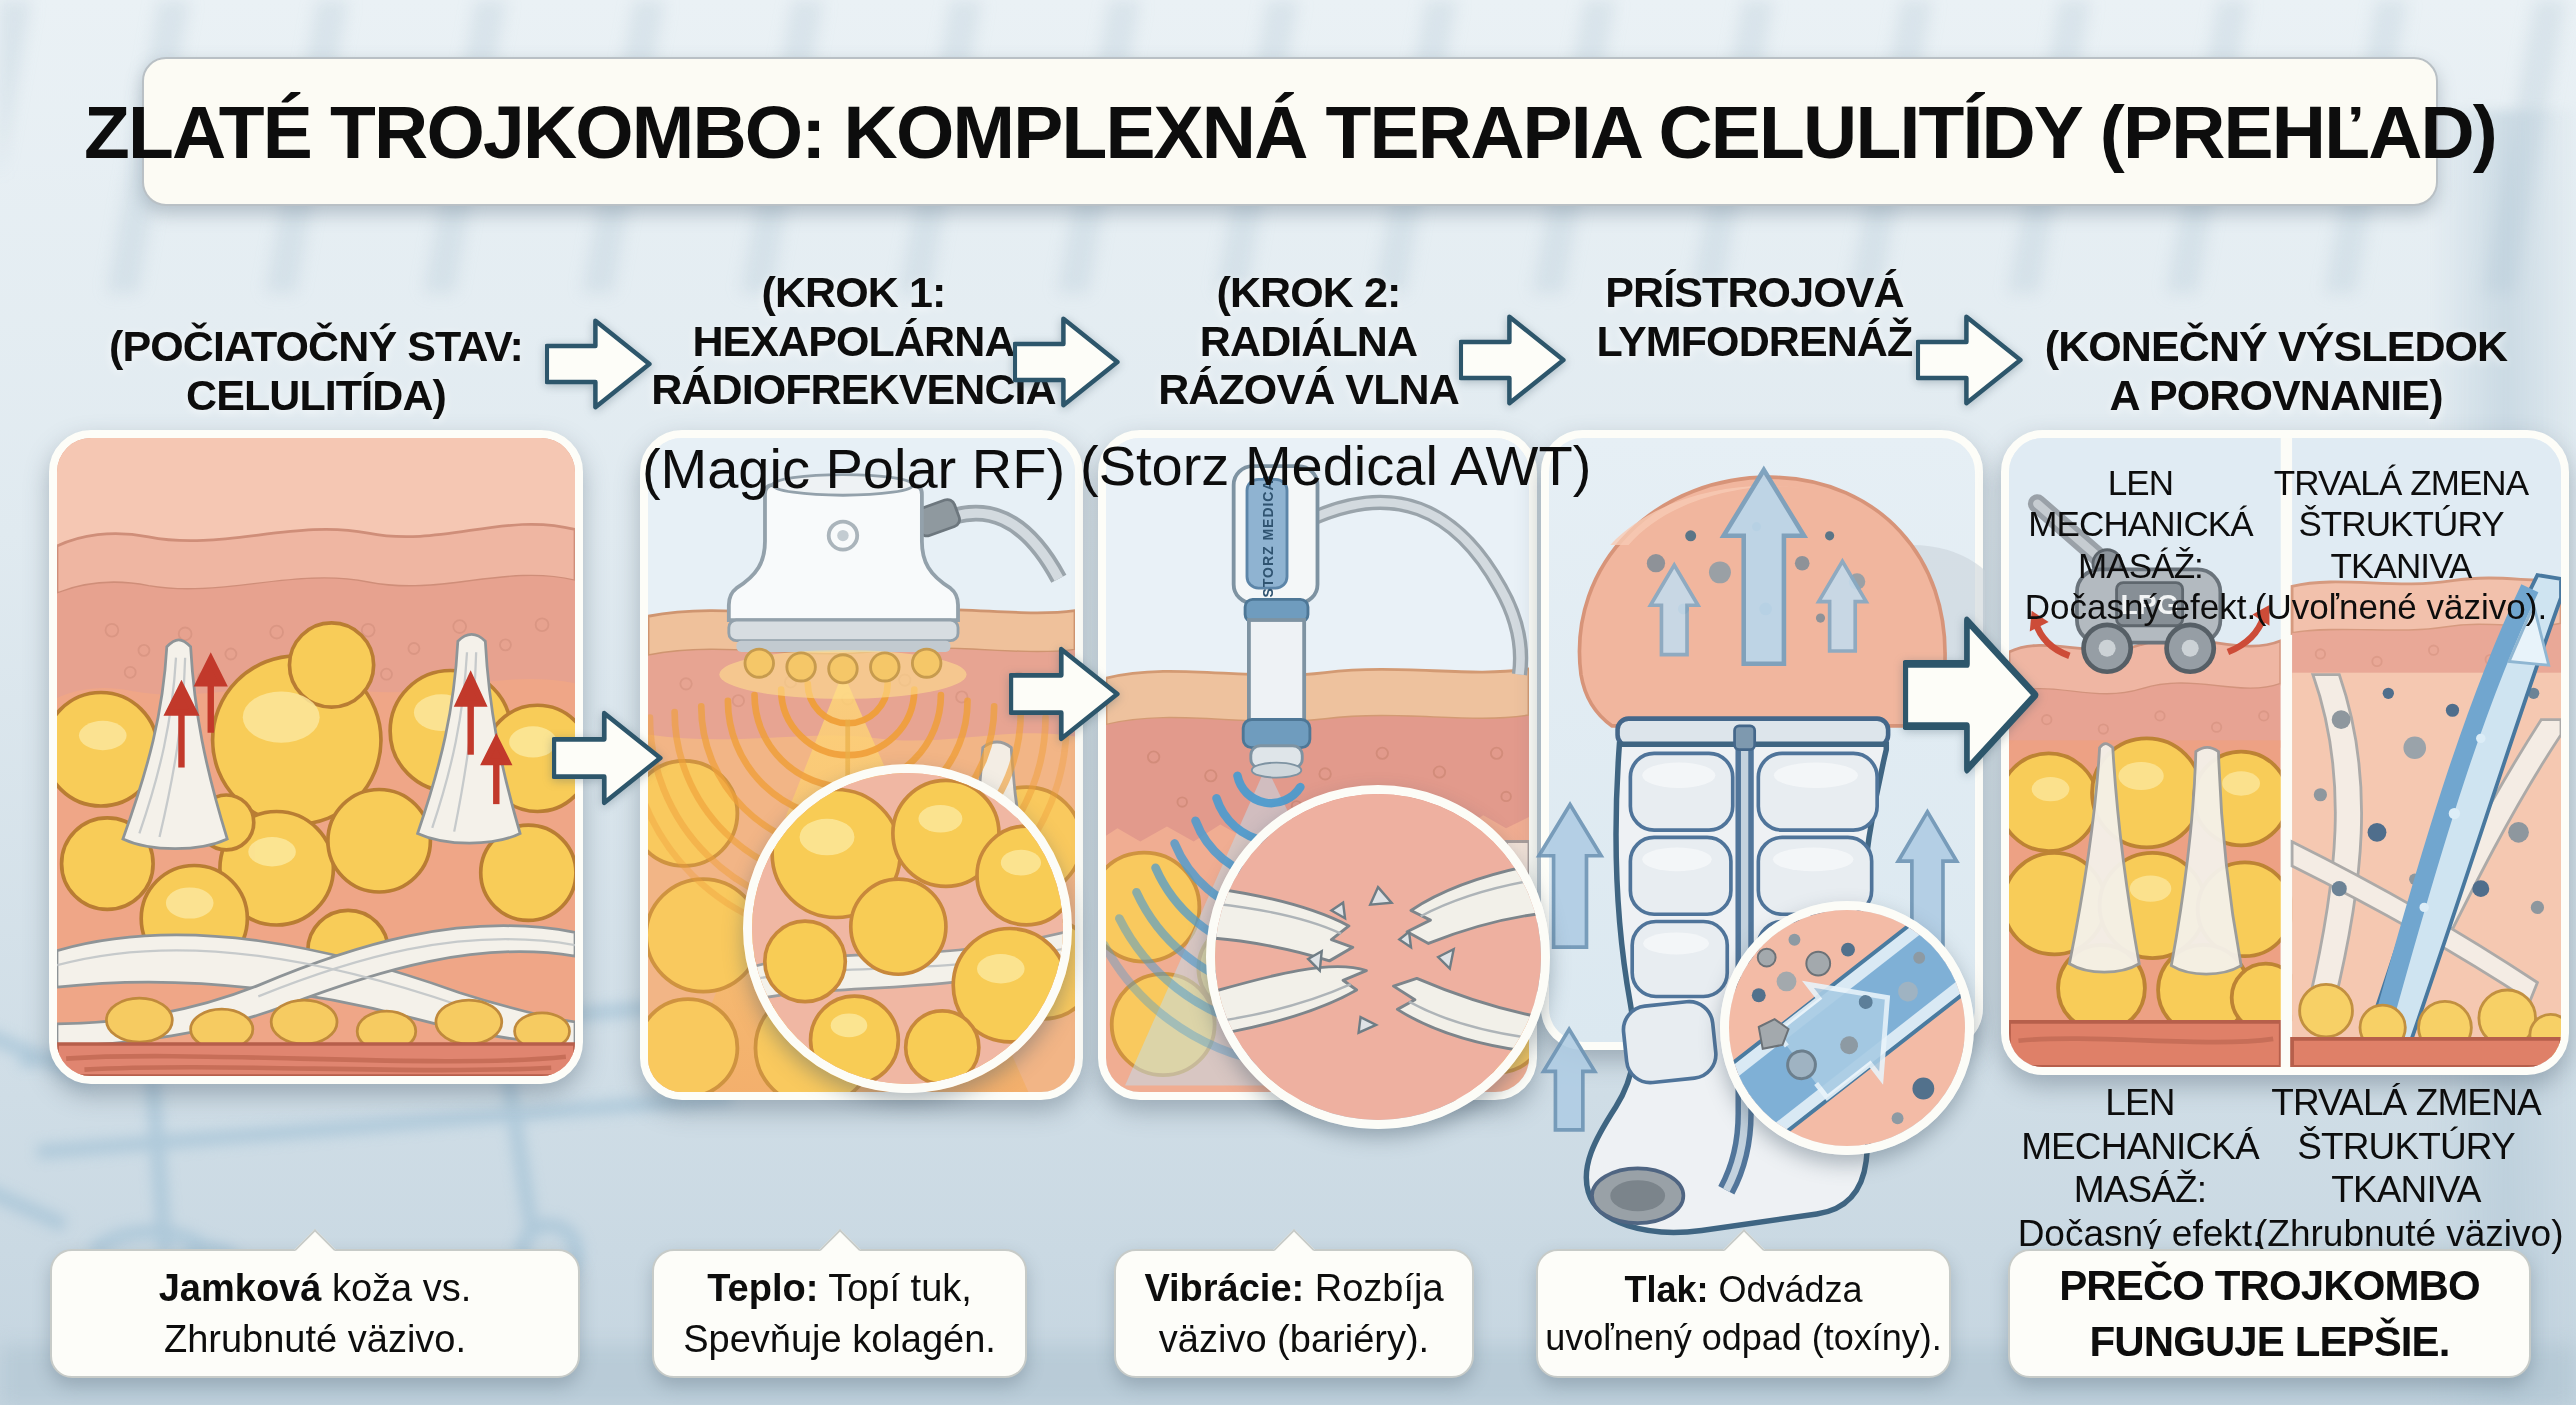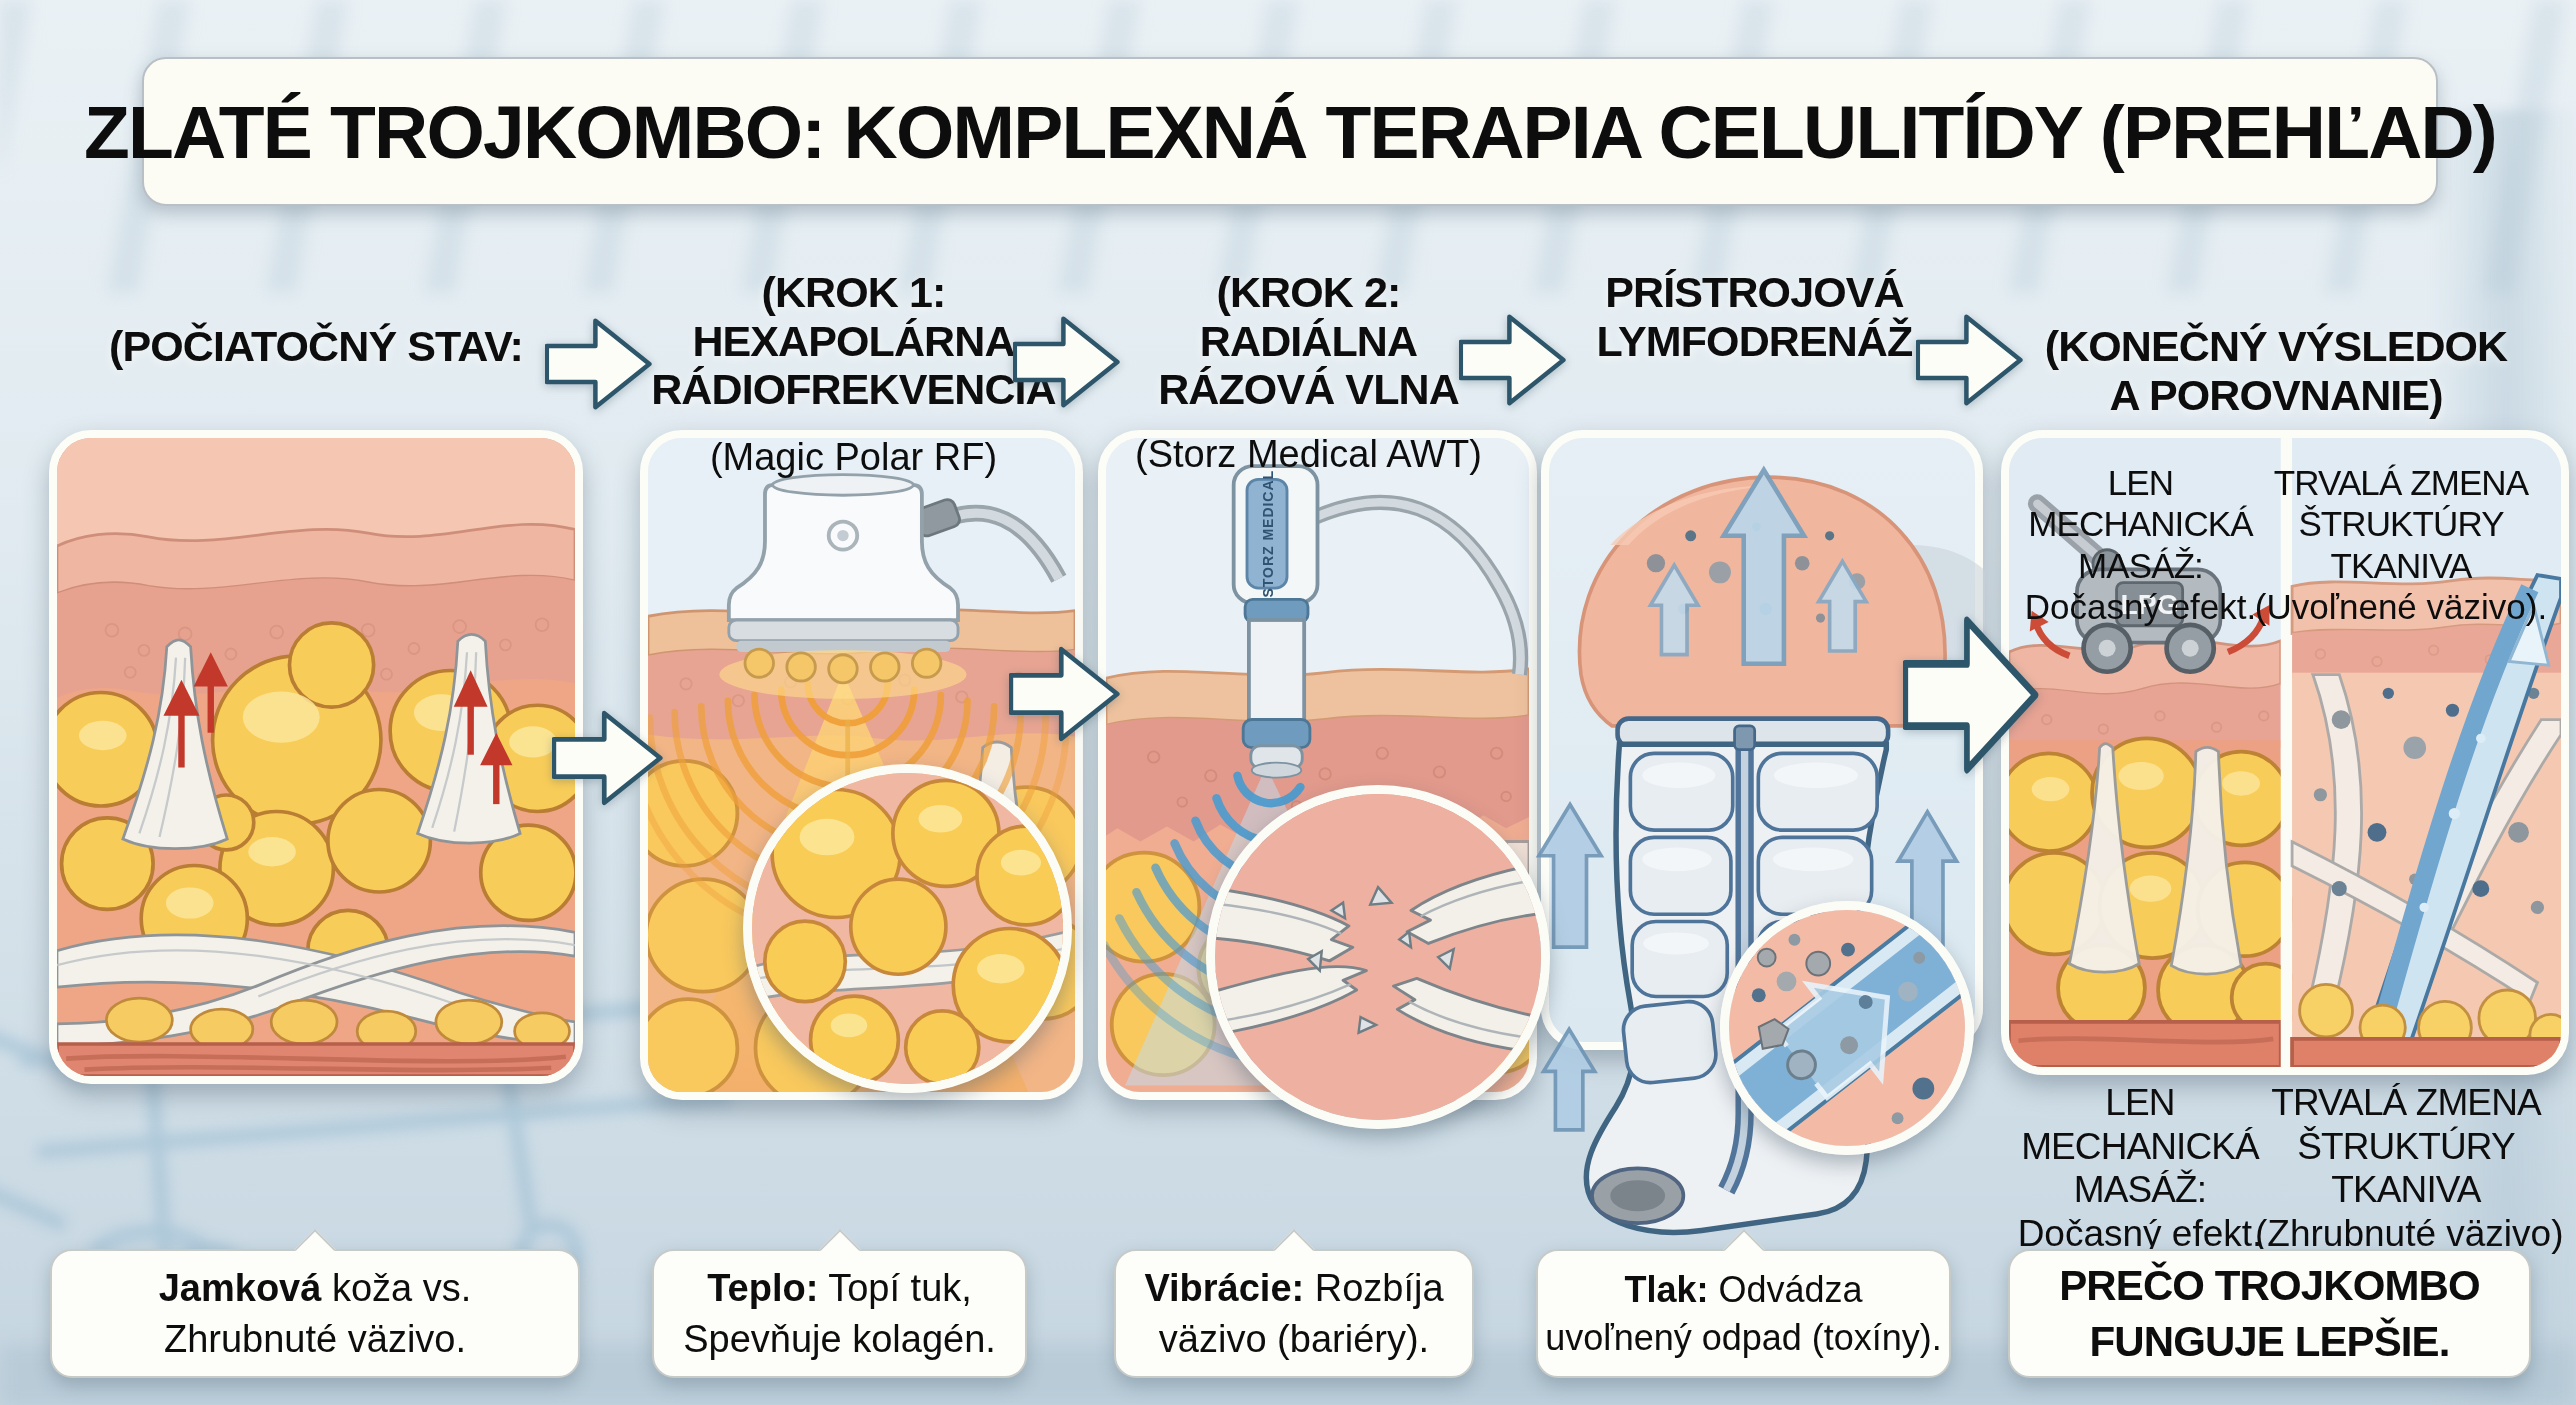--- a/index.html
+++ b/index.html
@@ -19,21 +19,21 @@
 
   .title-box{position:absolute;left:142px;top:57px;width:2292px;height:145px;
              background:#fcfbf4;border:2.7px solid #b9c0c5;border-radius:24px;
              box-shadow:0 7.3px 16.5px rgba(90,110,125,.35);
              display:flex;align-items:center;justify-content:center;z-index:6;}
   .title-box span{font-size:75px;font-weight:700;letter-spacing:-1.8px;white-space:nowrap;}
 
   .hdr{position:absolute;text-align:center;font-weight:700;font-size:43px;line-height:1.13;
        letter-spacing:-0.9px;z-index:5;text-shadow:0 1.8px 9.1px rgba(255,255,255,.7);}
   .hdr .ln{display:block;white-space:nowrap;}
-  .sub{position:absolute;text-align:center;font-weight:400;font-size:38px;z-index:5;white-space:nowrap;}
+  .sub{position:absolute;text-align:center;font-weight:400;font-size:56px;z-index:5;white-space:nowrap;}
 
   .barrow{position:absolute;z-index:5;filter:drop-shadow(0 2.7px 4.6px rgba(70,95,110,.35));}
 
   .panel{position:absolute;border:8.2px solid #fdfdf8;border-radius:42px;overflow:hidden;
          box-shadow:0 11px 24px rgba(70,90,105,.38);z-index:2;background:#e7f0f6;}
   .panel svg{display:block;width:100%;height:100%;}
   .artover{position:absolute;z-index:3;pointer-events:none;}
 
   .inset{position:absolute;border:9.1px solid #fcfcf7;border-radius:50%;overflow:hidden;
          box-shadow:0 9.1px 20px rgba(70,90,105,.4);z-index:4;}
@@ -76,20 +76,21 @@
         <path d="M0,260 L90,300"></path>
     </g>
   </svg>
 
   <div class="title-box">
     <span>ZLATÉ TROJKOMBO: KOMPLEXNÁ TERAPIA CELULITÍDY (PREHĽAD)</span>
   </div>
 
   <div class="hdr" style="left:69px;top:322px;width:494px;">
     <span class="ln">(POČIATOČNÝ STAV:</span>
+    <span class="ln">CELULITÍDA)</span>
   </div>
   <div class="hdr" style="left:625px;top:268px;width:457px;">
     <span class="ln">(KROK 1:</span>
     <span class="ln">HEXAPOLÁRNA</span>
     <span class="ln">RÁDIOFREKVENCIA</span>
   </div>
   <div class="sub" style="left:625px;top:436px;width:457px;">(Magic Polar RF)</div>
   <div class="hdr" style="left:1080px;top:268px;width:457px;">
     <span class="ln">(KROK 2:</span>
     <span class="ln">RADIÁLNA</span>

